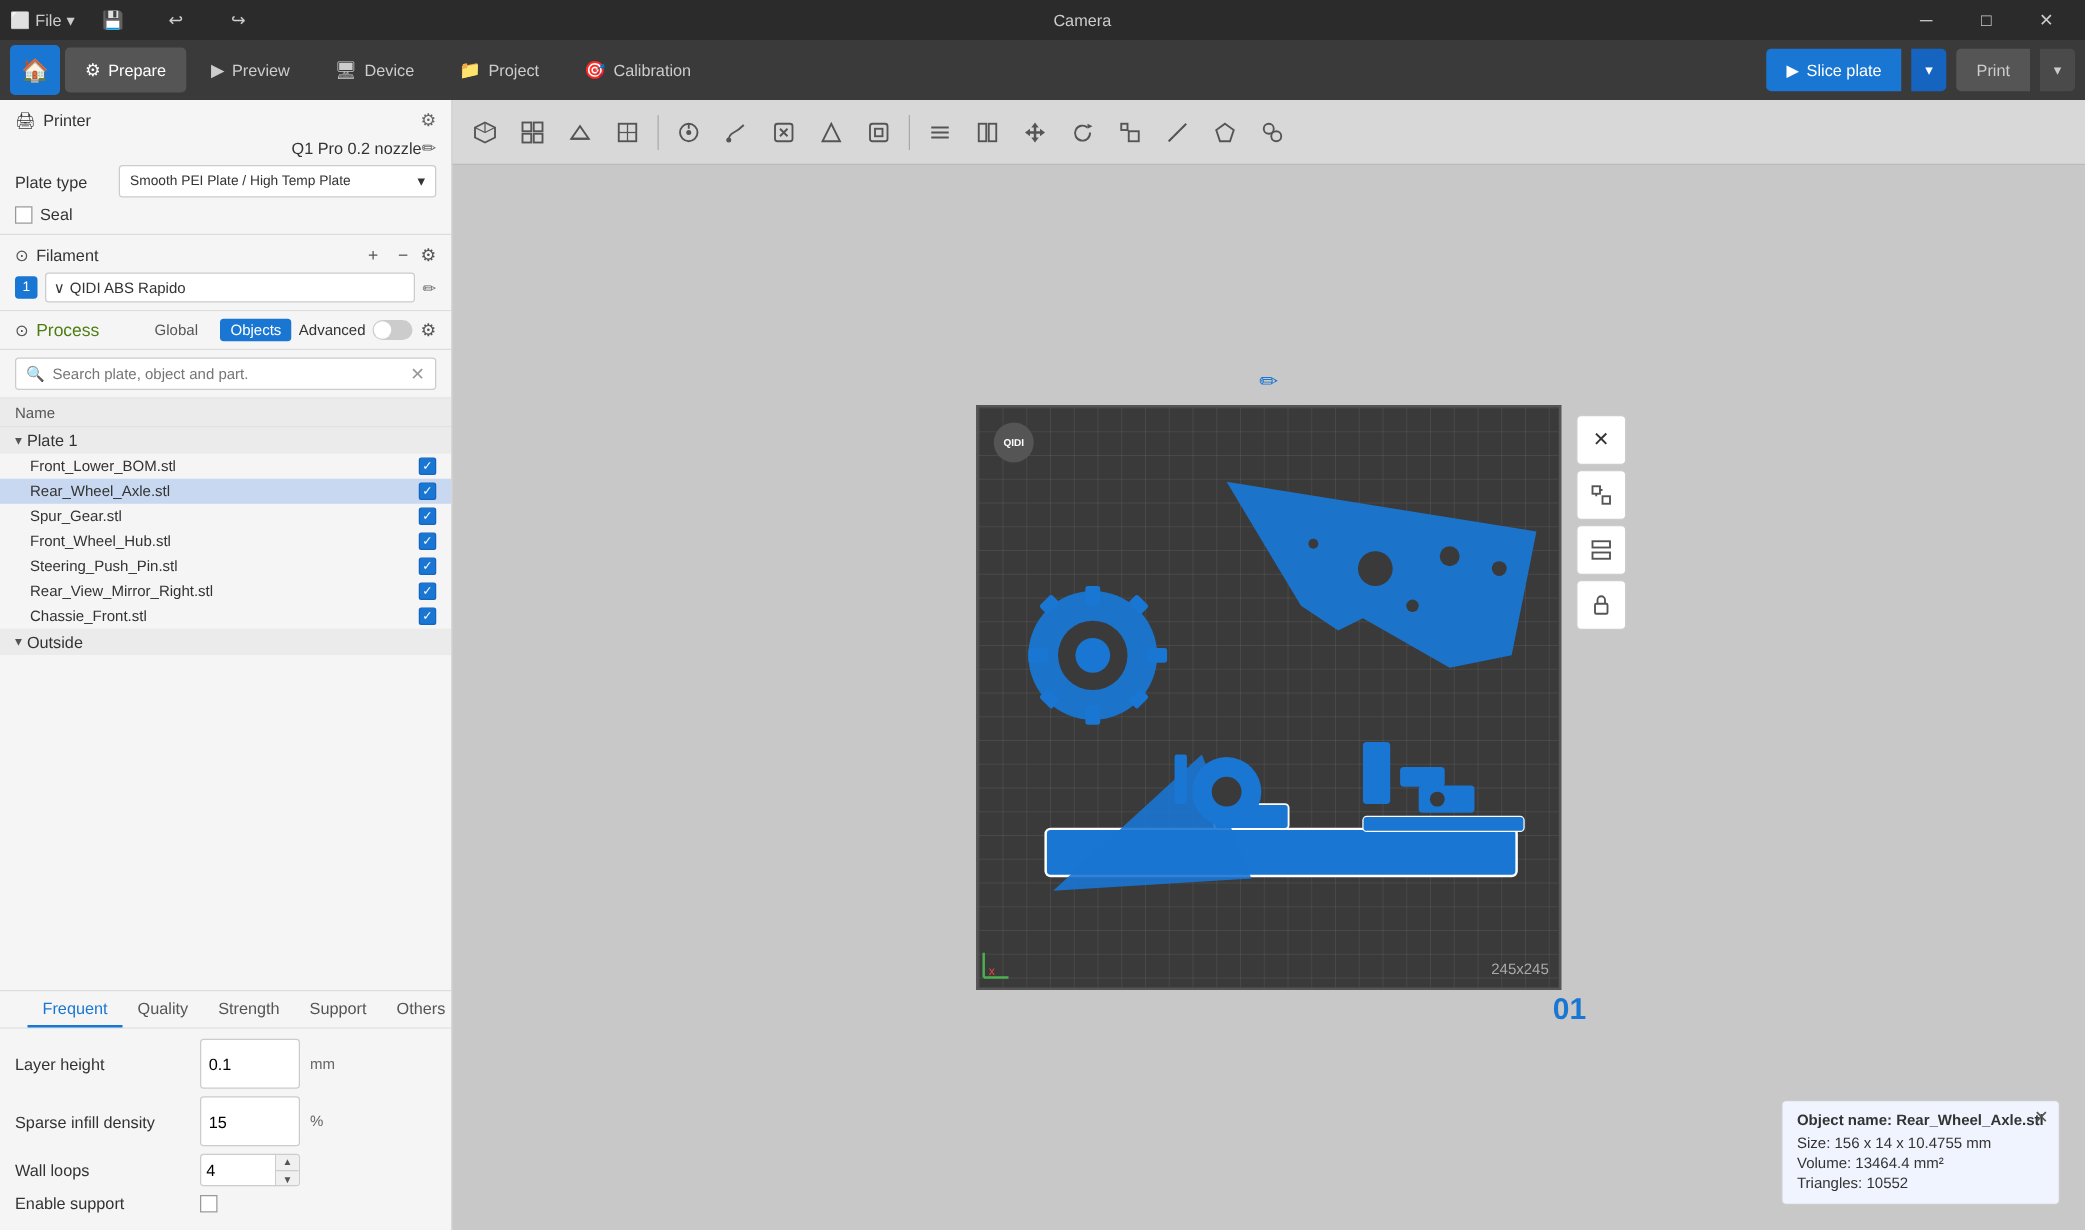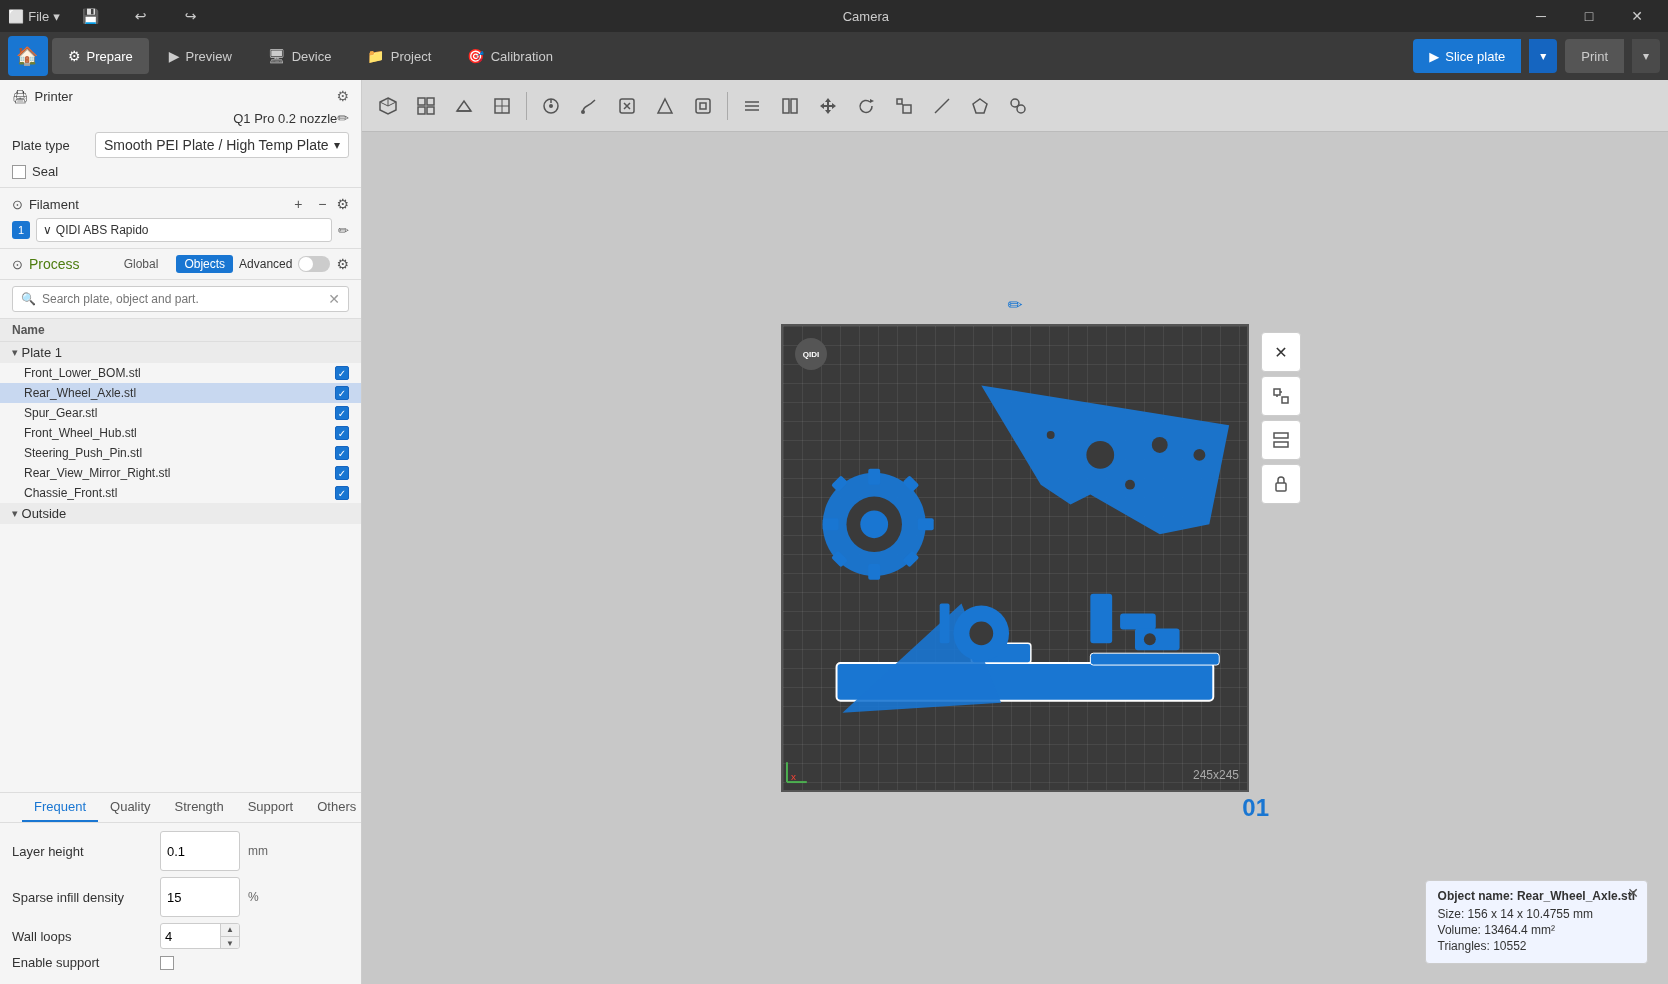--- a/index.html
+++ b/index.html
@@ -263,21 +263,21 @@
     .tree-section {
       flex: 1;
       overflow-y: auto;
       background: #f5f5f5;
     }
     .tree-header {
       display: flex;
       padding: 4px 12px;
       font-size: 12px;
       color: #555;
-      font-weight: 700;
+      font-weight: 400;
       border-bottom: 1px solid #ddd;
       background: #ebebeb;
     }
     .tree-name-col { flex: 1; }
     .tree-plate-item {
       padding: 3px 12px;
       font-size: 13px;
       color: #333;
       display: flex;
       align-items: center;
@@ -605,21 +605,21 @@
         </span>
         <span class="printer-gear">⚙</span>
       </div>
       <div class="printer-model">
         <span>Q1 Pro 0.2 nozzle</span>
         <span class="printer-edit">✏</span>
       </div>
       <div class="plate-type-row">
         <span class="plate-type-label">Plate type</span>
         <div class="plate-type-value">
-          <span style="font-size:14px;overflow:hidden;white-space:nowrap;">Smooth PEI Plate / High Temp Plate</span>
+          <span style="font-size:11px;overflow:hidden;white-space:nowrap;">Smooth PEI Plate / High Temp Plate</span>
           <span>▾</span>
         </div>
       </div>
       <div class="seal-row">
         <div class="seal-checkbox"></div>
         <span class="seal-label">Seal</span>
       </div>
     </div>
 
     <div class="filament-section">

